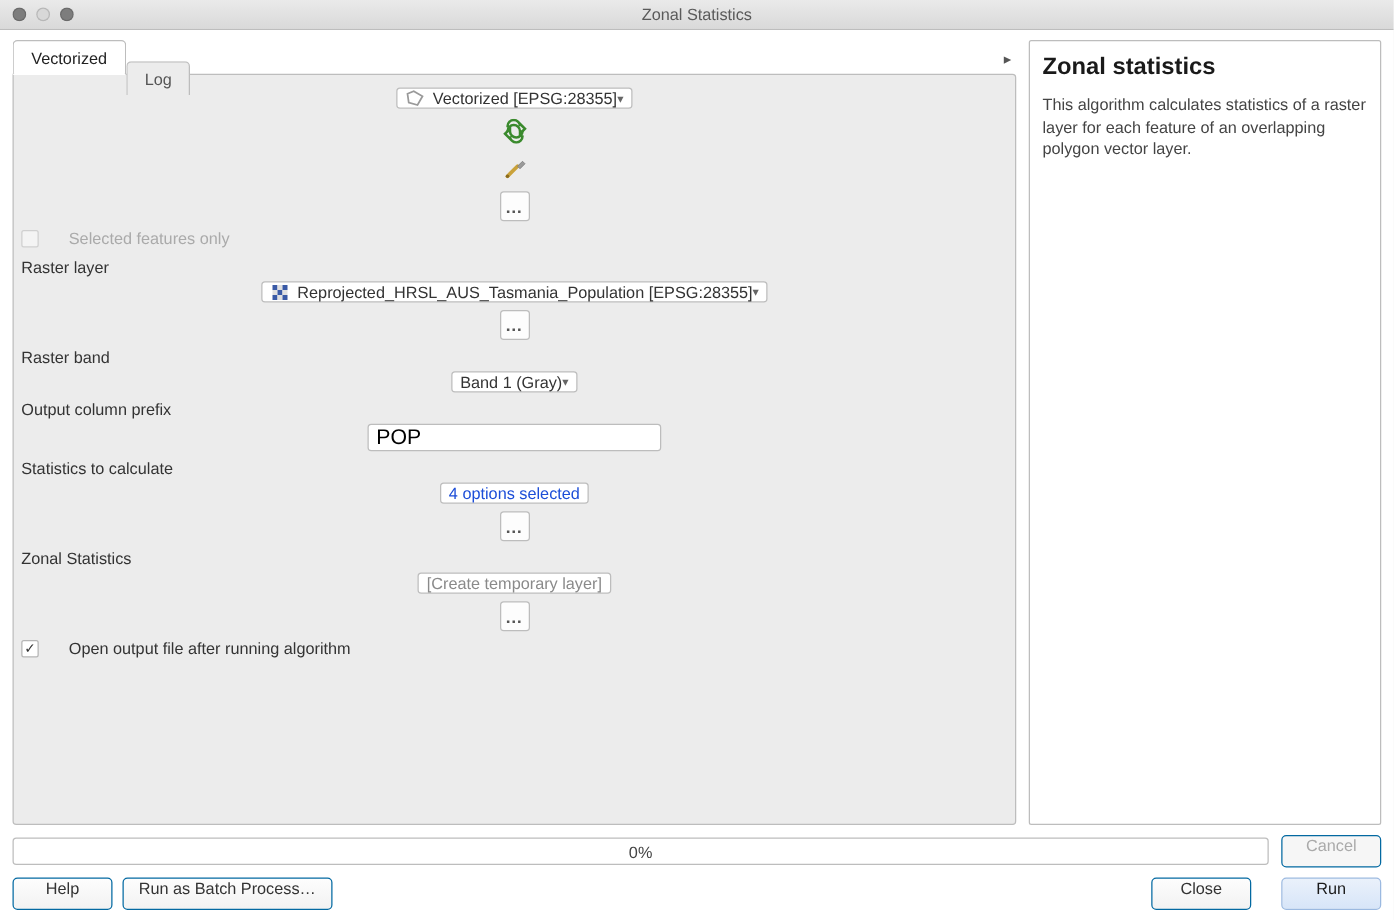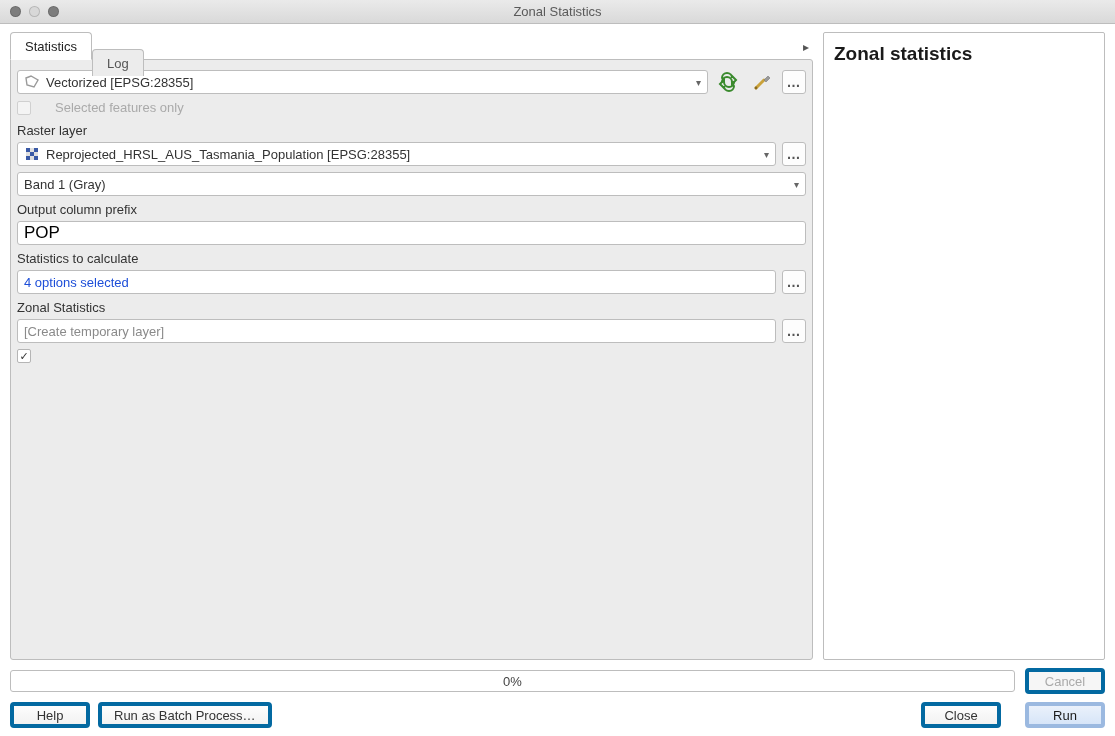--- a/index.html
+++ b/index.html
@@ -88,21 +88,21 @@
     background: #ececec;
     flex: 1;
     border-radius: 0 3px 3px 3px;
     padding: 10px 6px 6px 6px;
   }
   .field-label {
     font-size: 13px;
     color: #333;
     margin: 4px 0 4px 0;
   }
-  .row { display: flex; align-items: center; gap: 6px; margin-bottom: 6px; }
+  .row { display: flex; align-items: center; gap: 6px; margin-bottom: 6px; flex-direction: column; }
   .combo, .textin {
     flex: 1;
     height: 24px;
     background: #fff;
     border: 1px solid #bdbdbd;
     border-radius: 3px;
     display: flex;
     align-items: center;
     padding: 0 6px;
     font-size: 13px;
@@ -175,28 +175,28 @@
     height: 22px;
     border: 1px solid #bdbdbd;
     border-radius: 3px;
     background: #fff;
     display: flex; align-items: center; justify-content: center;
     font-size: 13px; color: #444;
   }
   .btn {
     height: 26px;
     min-width: 80px;
-    border: 4px solid #0369a1;
+    border: 1px solid #0369a1;
     background: linear-gradient(#fdfdfd,#f2f2f2);
     border-radius: 4px;
     font-size: 13px;
     color: #333;
     padding: 0 12px;
     cursor: pointer;
-    display: inline-flex; align-items: center; justify-content: center;
+    display: inline-flex; align-items: flex-start; justify-content: center;
   }
   .btn.primary {
     background: linear-gradient(#eaf1fb,#d7e5f8);
     border-color: #9bb9e0;
     color: #1a1a1a;
   }
   .btn.disabled { color:#aaa; background:#f6f6f6; }
   .button-row { display: flex; gap: 8px; align-items: center; }
   .button-row .right-group { margin-left: auto; display: flex; gap: 24px; }
   svg { display: block; }
@@ -210,21 +210,21 @@
     <div class="tl tl-min"></div>
     <div class="tl tl-max"></div>
   </div>
   <div class="title-text">Zonal Statistics</div>
 </div>
 
 <div class="content">
   <div class="left-panel">
     <div class="tabbar">
       <div class="tab active">
-        <span>Statistics</span>
+        <span>Vectorized</span>
       </div>
       <div class="tab">
         <span>Log</span>
       </div>
       <div class="arrow">▸</div>
     </div>
 
     <div class="tabpane">
 
       <div class="row">
@@ -277,20 +277,21 @@
               </svg>
           </span>
           <span>Reprojected_HRSL_AUS_Tasmania_Population [EPSG:28355]</span>
           <span class="caret">▾</span>
         </div>
         <div class="iconbtn">
             <span class="dots">…</span>
           </div>
       </div>
 
+      <div class="field-label">Raster band</div>
       <div class="row">
         <div class="combo">
           <span>Band 1 (Gray)</span>
           <span class="caret">▾</span>
         </div>
       </div>
 
       <div class="field-label">Output column prefix</div>
       <div class="row">
         <div class="textin">
@@ -313,27 +314,29 @@
         <div class="textin">
           <span class="placeholder">[Create temporary layer]</span>
         </div>
         <div class="iconbtn">
             <span class="dots">…</span>
           </div>
       </div>
 
       <div class="checkbox-row">
         <div class="cbox">✓</div>
+        <span>Open output file after running algorithm</span>
       </div>
 
     </div>
   </div>
 
   <div class="right-panel">
     <h2>Zonal statistics</h2>
+    <p>This algorithm calculates statistics of a raster layer for each feature of an overlapping polygon vector layer.</p>
   </div>
 </div>
 
 <div class="bottom">
   <div class="progress-row">
     <div class="progress">
       <span>0%</span>
     </div>
     <button class="btn disabled">
       <span>Cancel</span>

